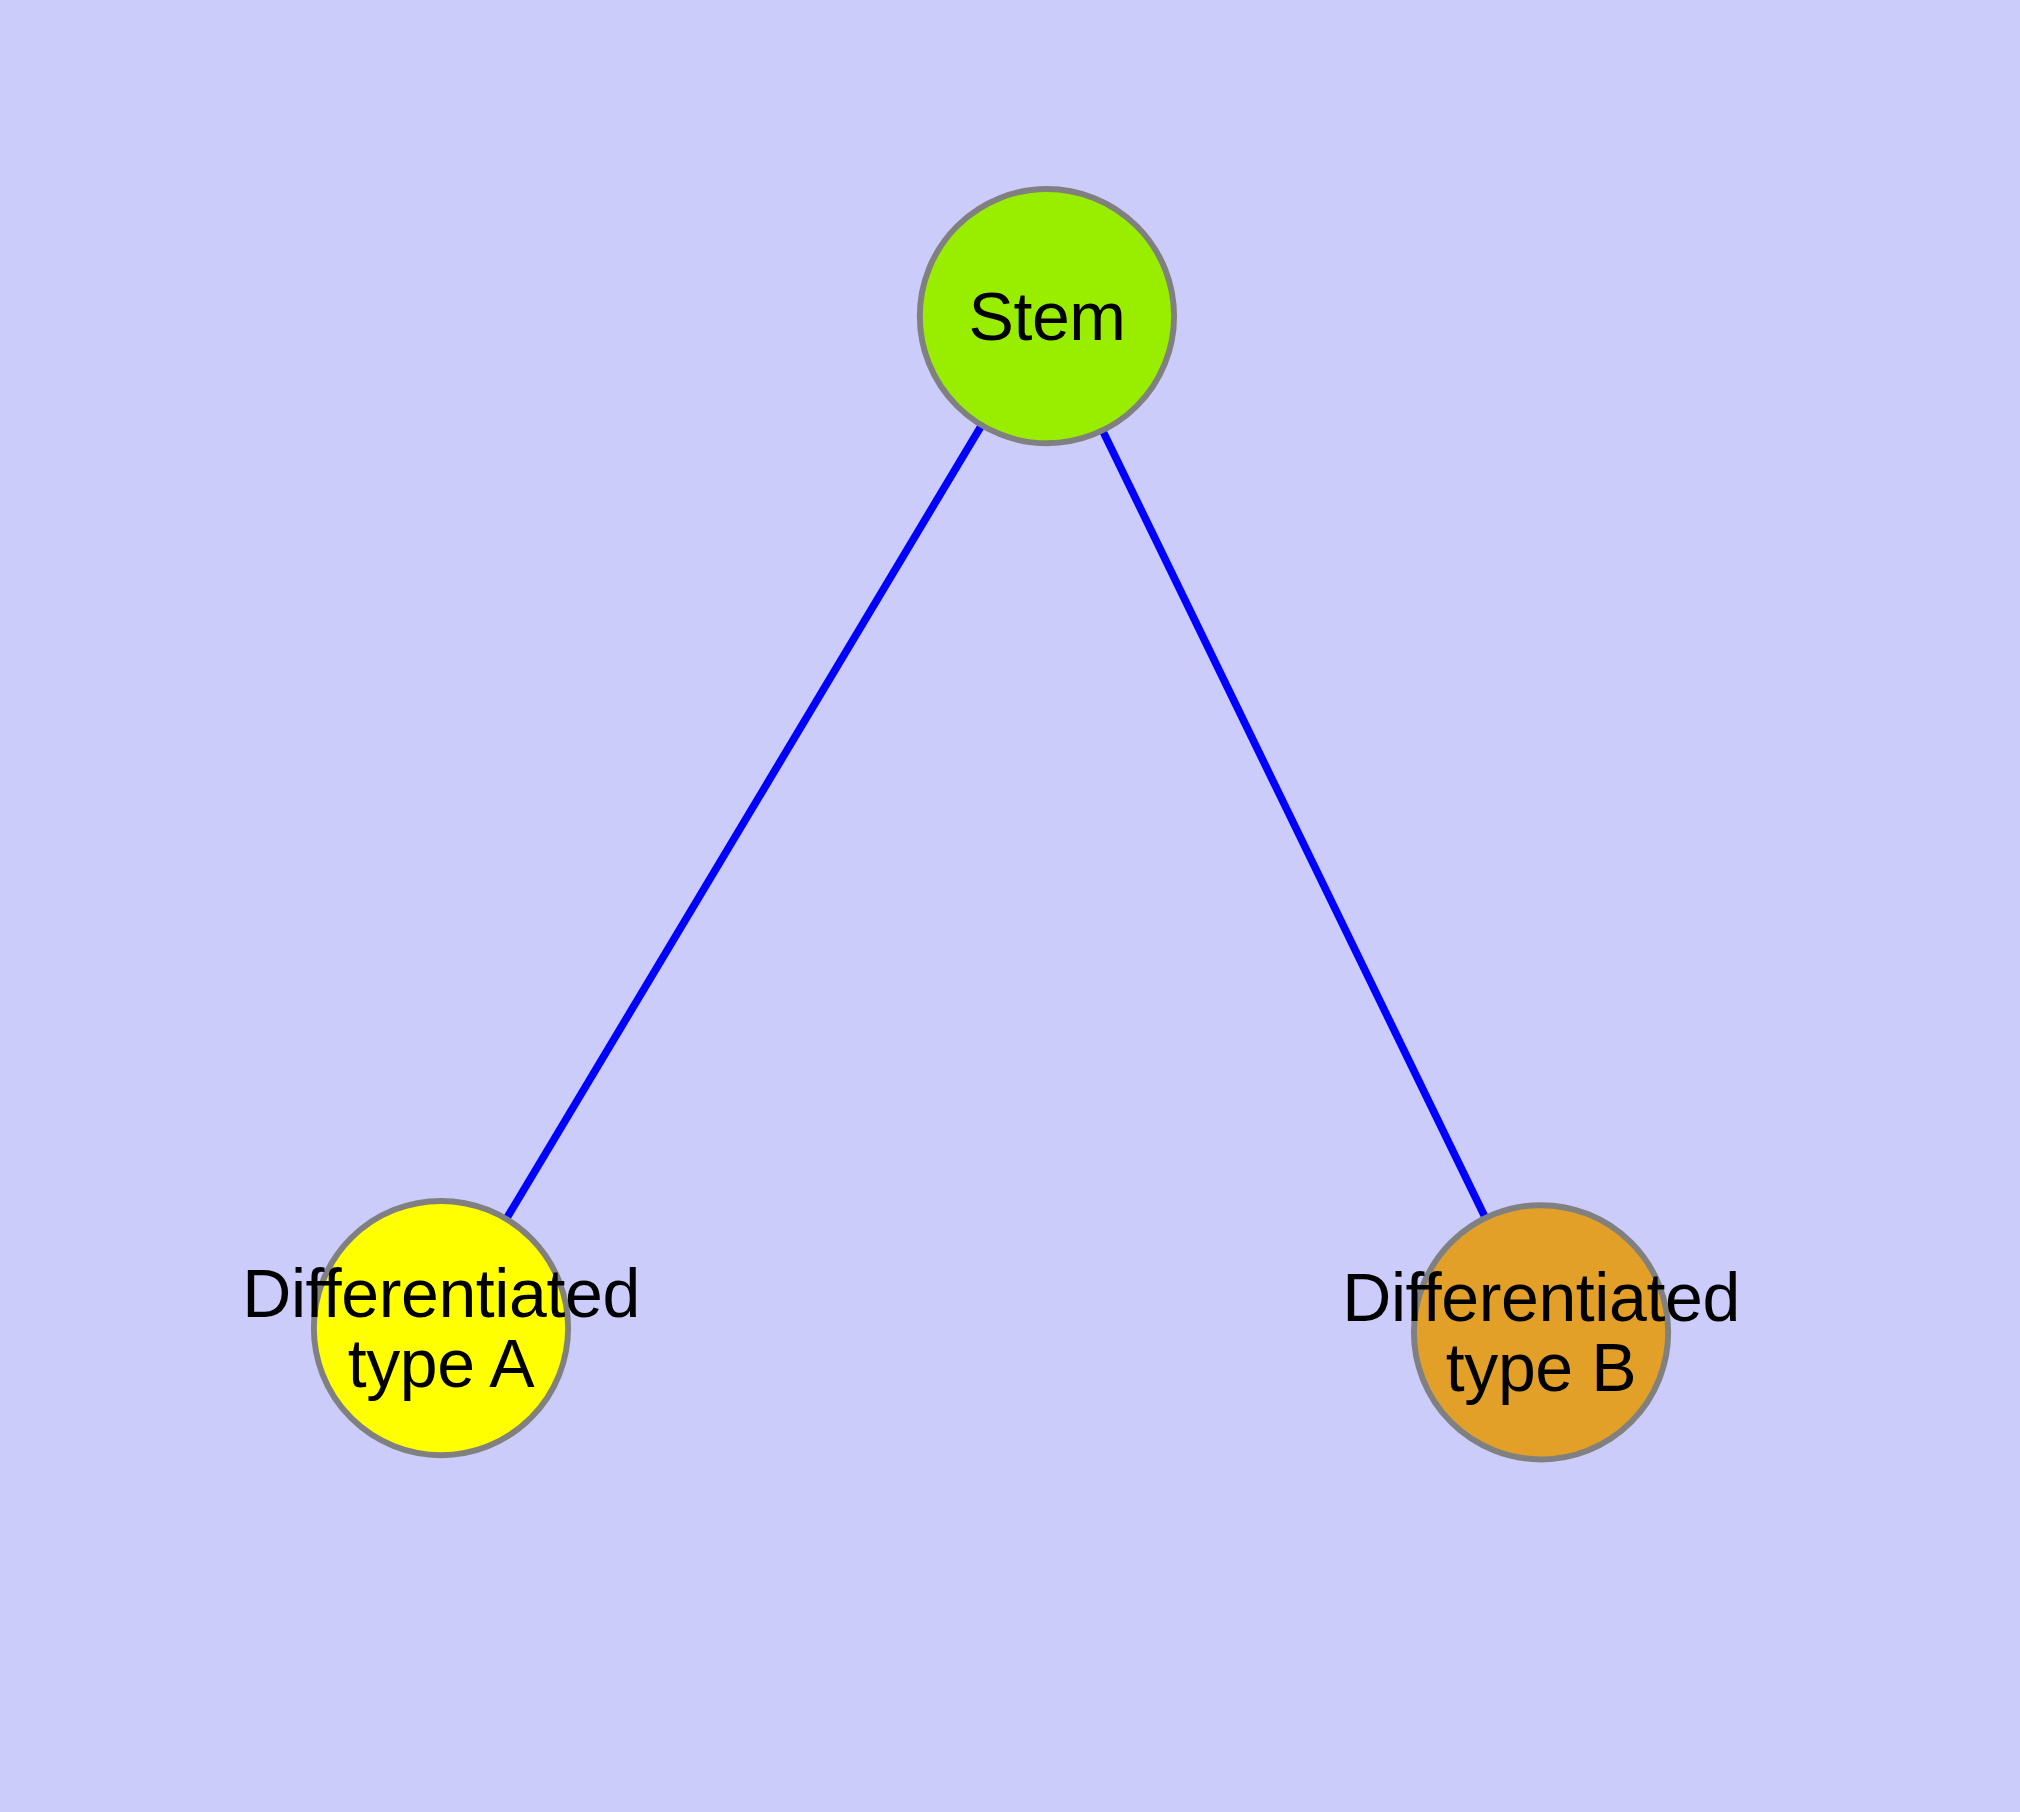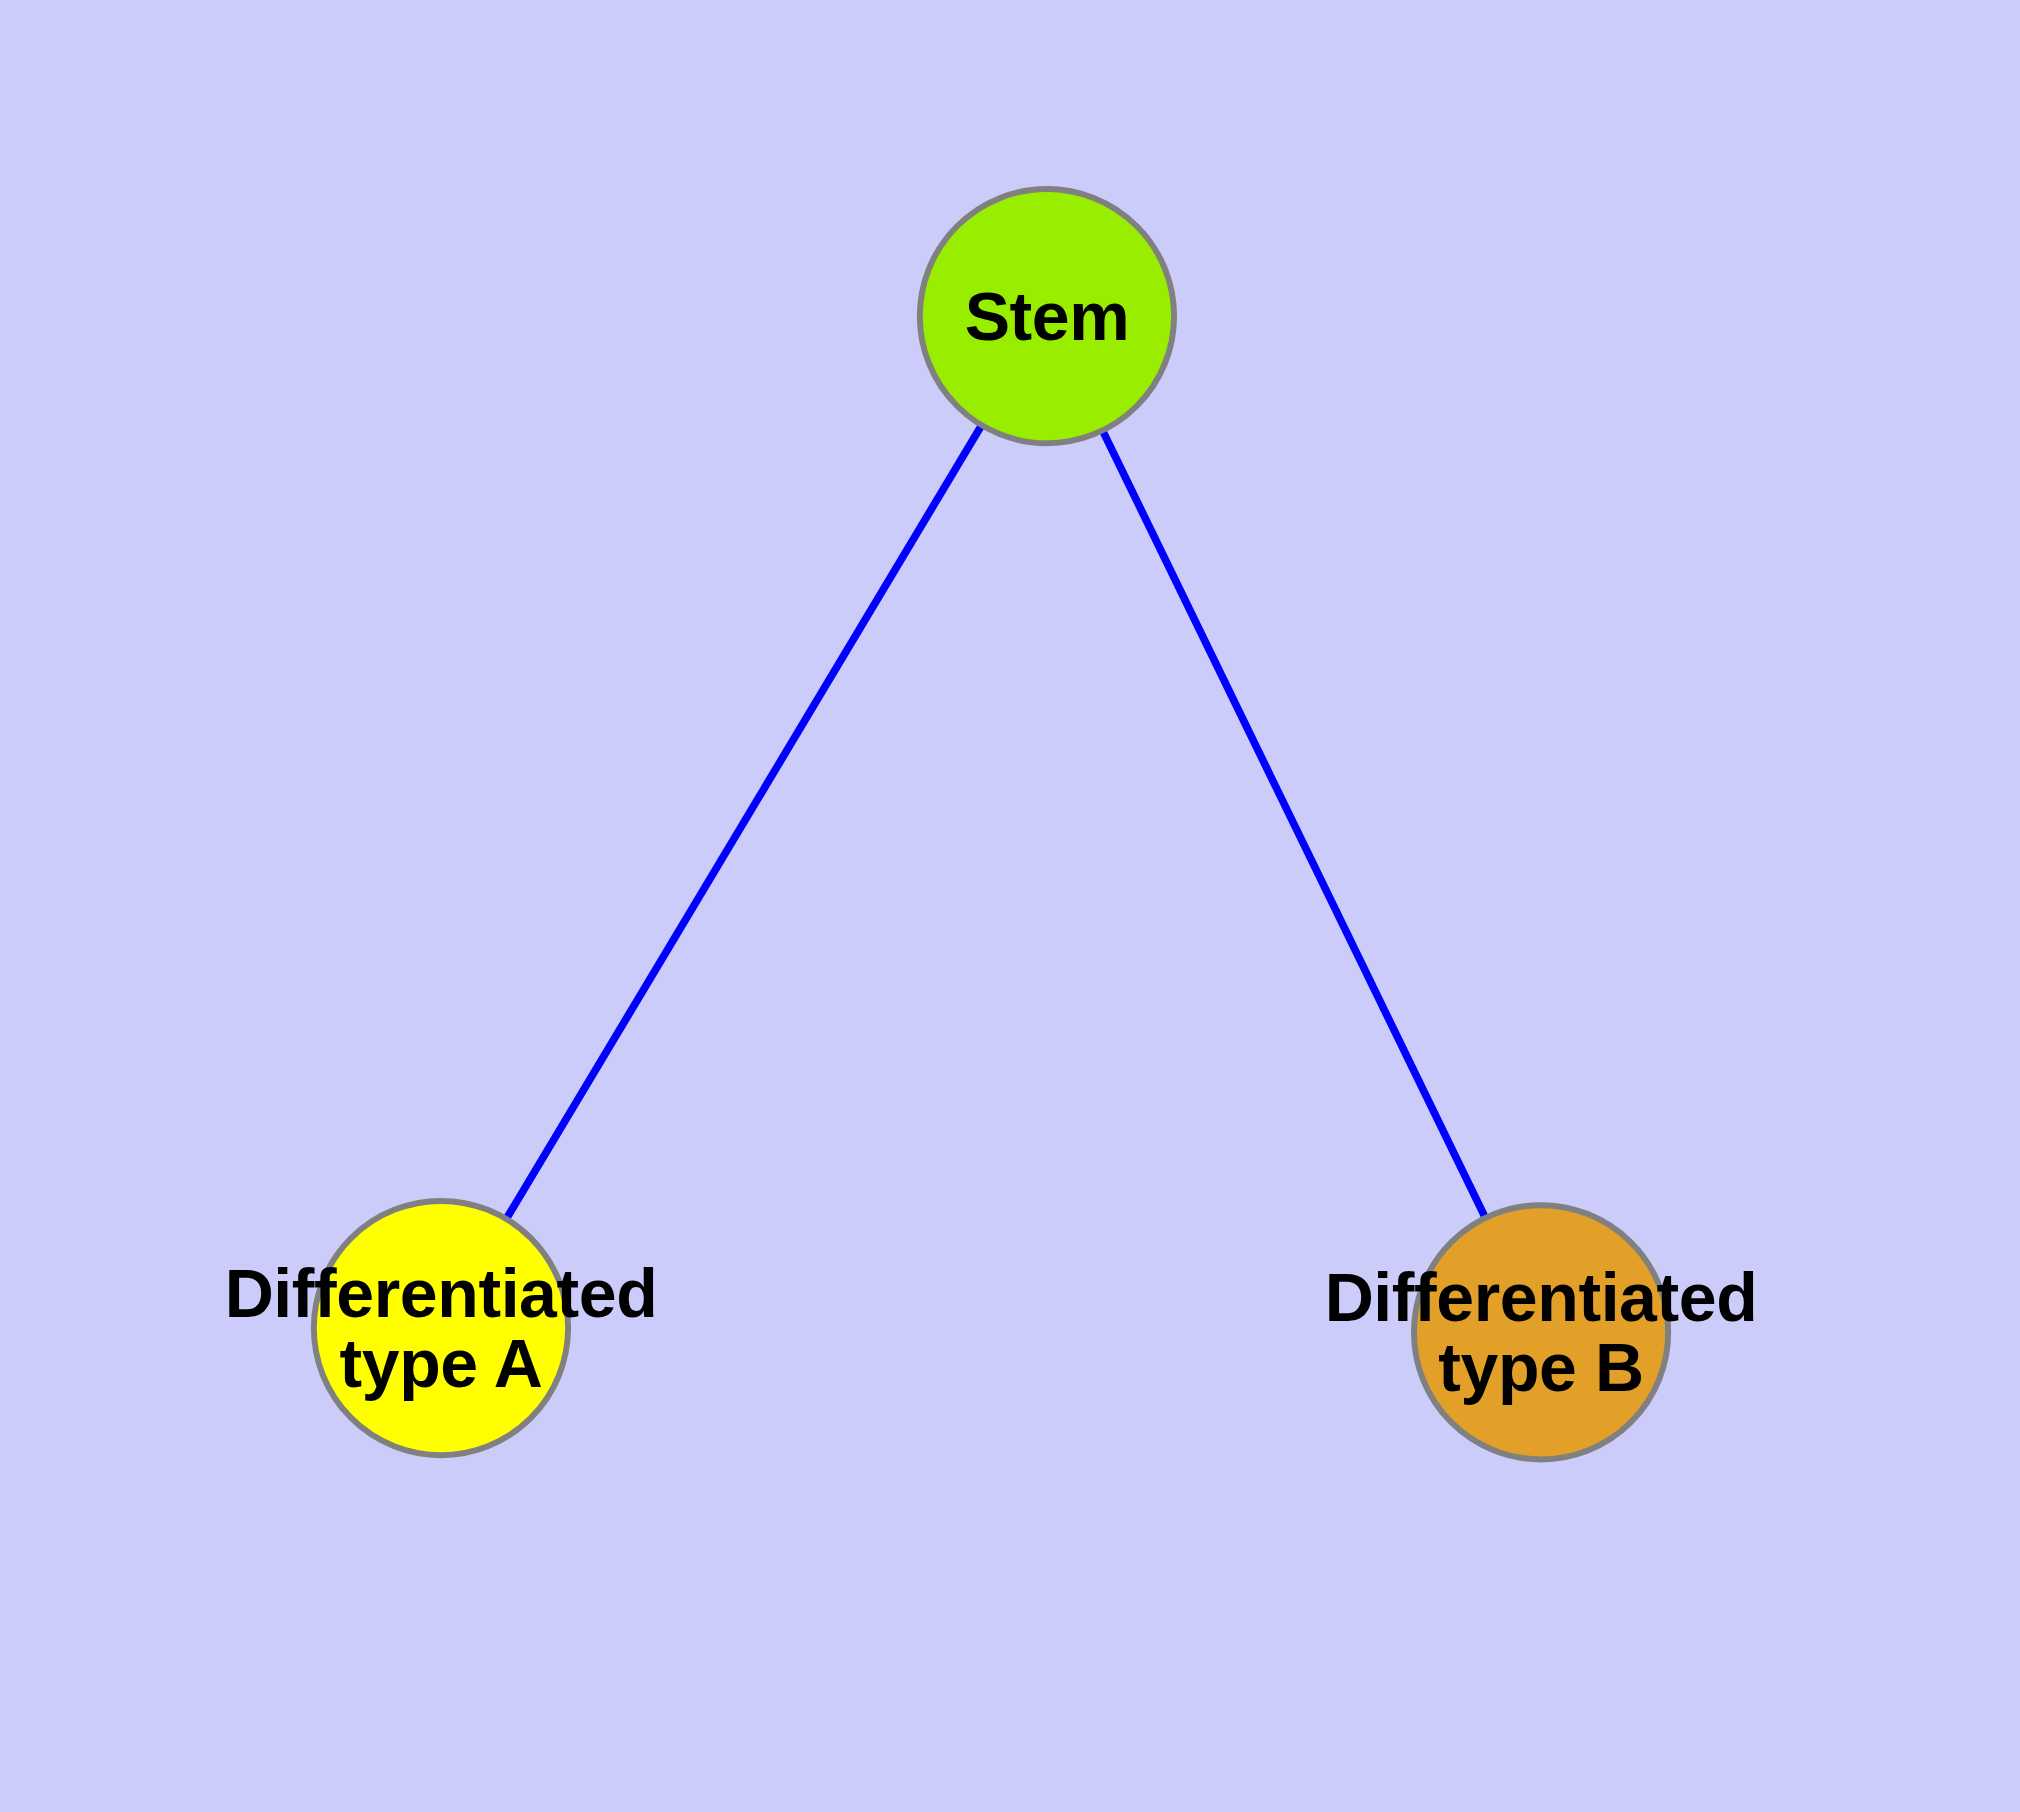--- a/index.html
+++ b/index.html
@@ -25,21 +25,21 @@
   #graph-svg {
     position: absolute;
     left: 0;
     top: 0;
     width: 2021px;
     height: 1812px;
   }
   .node-label {
     position: absolute;
     color: #000000;
-    font-weight: bold;
+    font-weight: normal;
     font-size: 68px;
     line-height: 1.03;
     text-align: center;
     white-space: pre;
     transform: translate(-50%, -50%);
     pointer-events: none;
     letter-spacing: -0.4px;
   }
 </style>
 </head>

